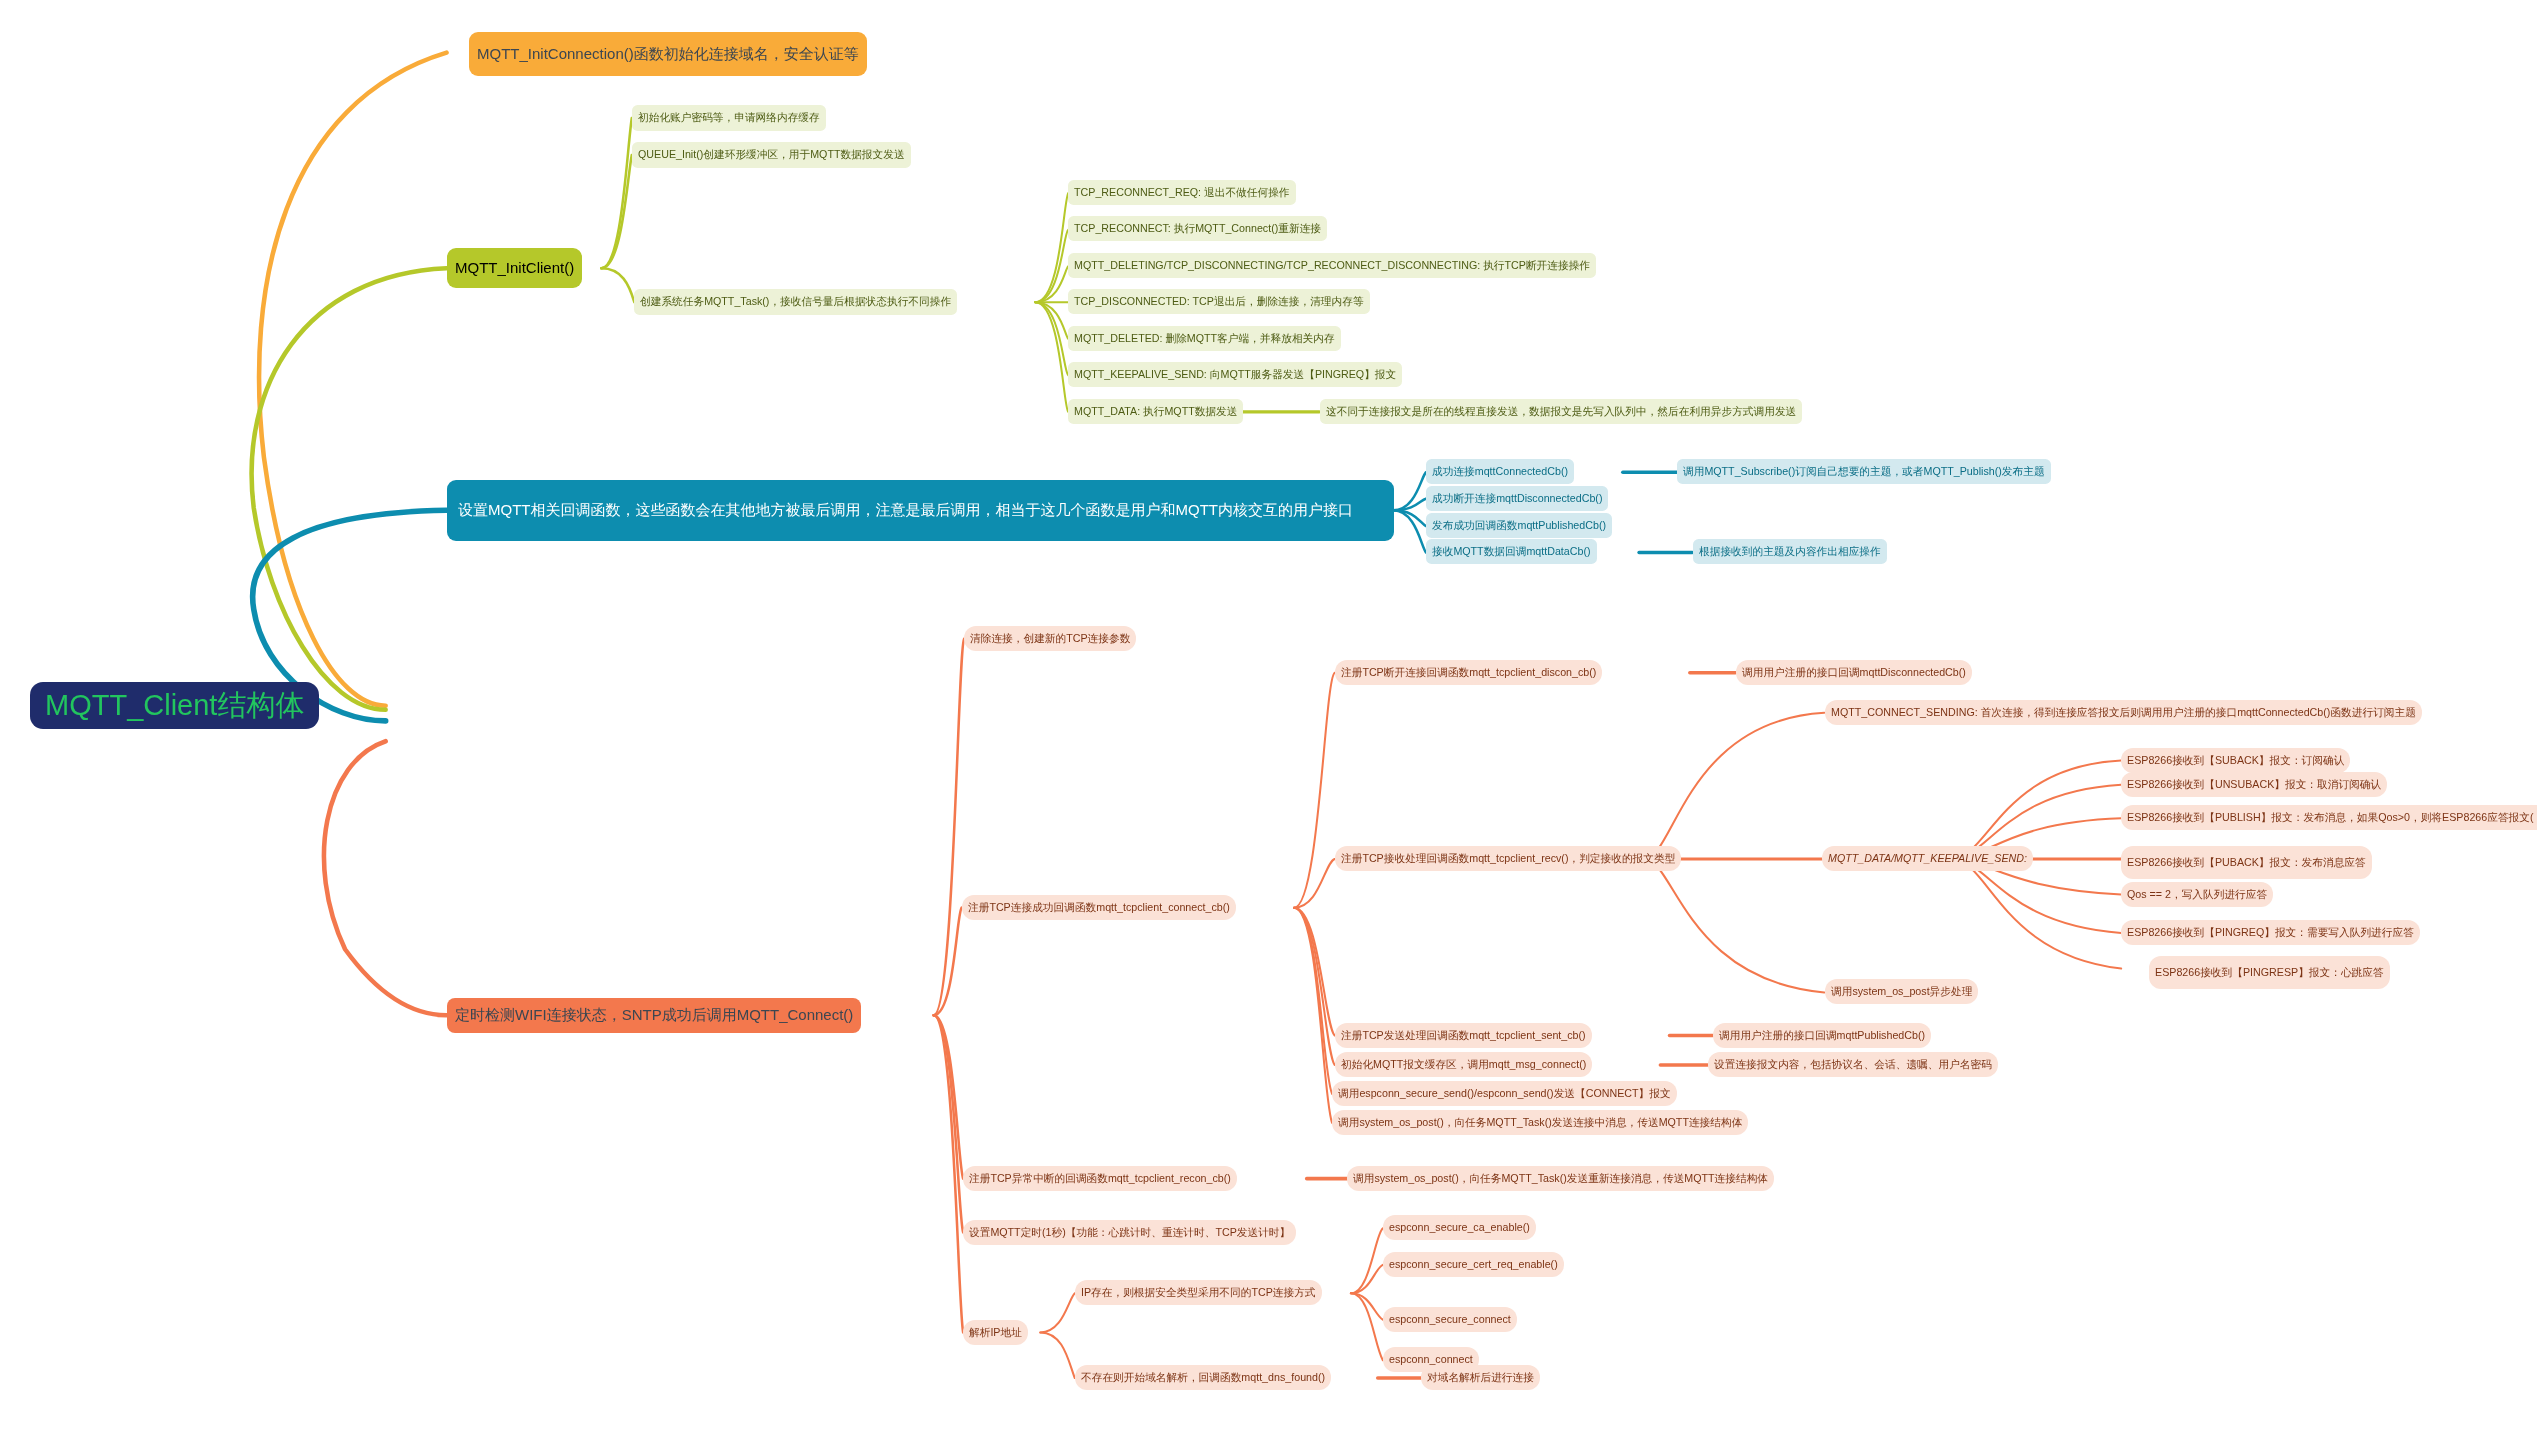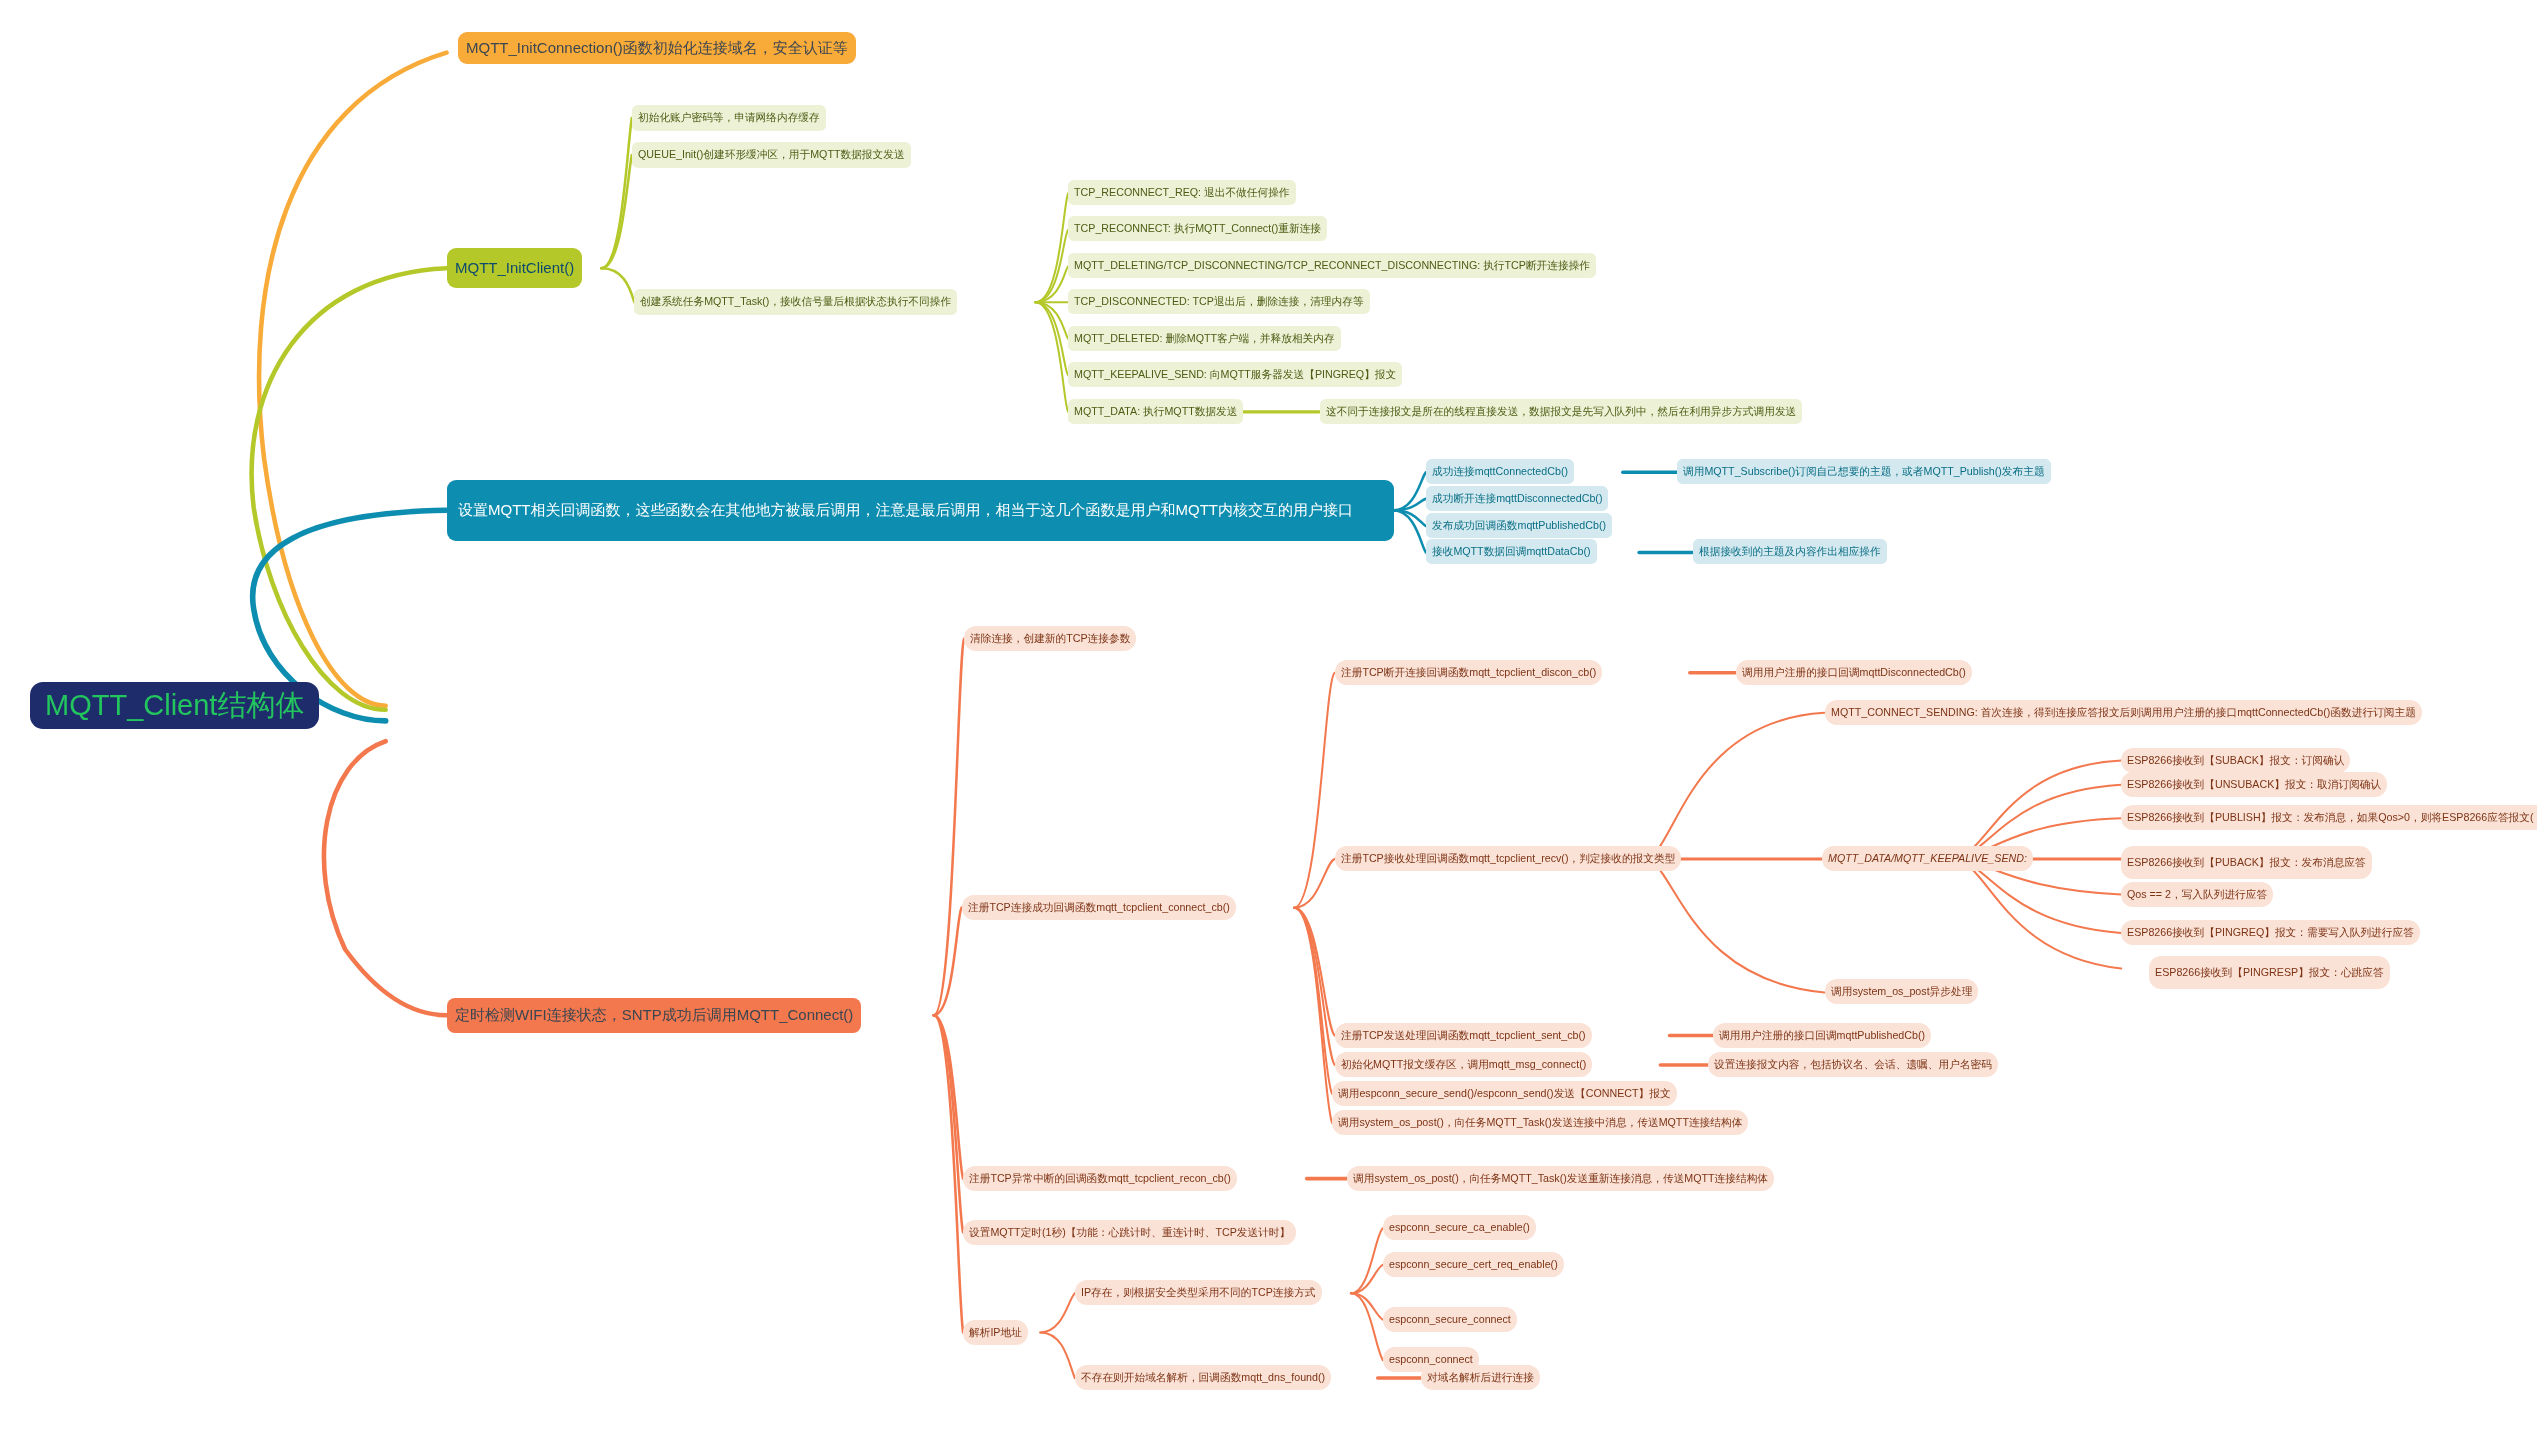--- a/index.html
+++ b/index.html
@@ -8,21 +8,21 @@
   svg#links{position:absolute;left:0;top:0;width:3234px;height:1454px;pointer-events:none;}
   .node{position:absolute;box-sizing:border-box;display:flex;align-items:center;
         border-radius:7px;padding:0 8px;white-space:nowrap;line-height:1.25;}
   .node.wrap{white-space:normal;align-items:center;}
 
   
   .n-root{background:#1F2C6B;color:#22c55e;font-size:29px;border-radius:13px;padding:8px 15px;}
 
   
   .n-orange{background:#F9AB39;color:#3C4651;font-size:15px;border-radius:9px;}
-  .n-green{background:#B5C82A;color:#0c4a6e;font-size:15px;border-radius:9px;}
+  .n-green{background:#B5C82A;color:#000000;font-size:15px;border-radius:9px;}
   .n-blue{background:#0D8DAF;color:#ffffff;font-size:15px;border-radius:9px;padding:0 11px;text-align:center;}
   .n-salmon{background:#F3784D;color:#3C4651;font-size:15px;border-radius:8px;}
 
   
   .t-green{background:#EDF2D7;color:#4E5C14;font-size:10.7px;border-radius:5.6px;padding:0 6px;}
   .t-blue{background:#D3E9EF;color:#0B6E86;font-size:10.7px;border-radius:5.6px;padding:0 6px;}
   .t-salmon{background:#FBE2D7;color:#7D3415;font-size:10.7px;border-radius:12px;padding:8px 6px;}
 </style>
 </head>
 <body>
@@ -103,21 +103,21 @@
       <path d="M2662 2548 C 2700 2548, 2708 2500, 2725 2492" stroke="#F3784D" stroke-width="4"></path>
       <path d="M2662 2548 C 2700 2548, 2708 2590, 2725 2600" stroke="#F3784D" stroke-width="4"></path>
       <path d="M2662 2548 C 2700 2548, 2708 2650, 2725 2680" stroke="#F3784D" stroke-width="4"></path>
     </g>
   </svg>
 
   <div class="node n-root" style="left:30px;top:682px;height:47px;">
     <span>MQTT_Client结构体</span>
   </div>
 
-  <div class="node n-orange" style="left:458px;top:32px;height:32px;">
+  <div class="node n-orange" style="left:469px;top:32px;height:44px;">
     <span>MQTT_InitConnection()函数初始化连接域名，安全认证等</span>
   </div>
 
   <div class="node n-green" style="left:447px;top:248px;height:40px;">
     <span>MQTT_InitClient()</span>
   </div>
 
   <div class="node t-green" style="left:632px;top:105px;height:26px;">
     <span>初始化账户密码等，申请网络内存缓存</span>
   </div>

